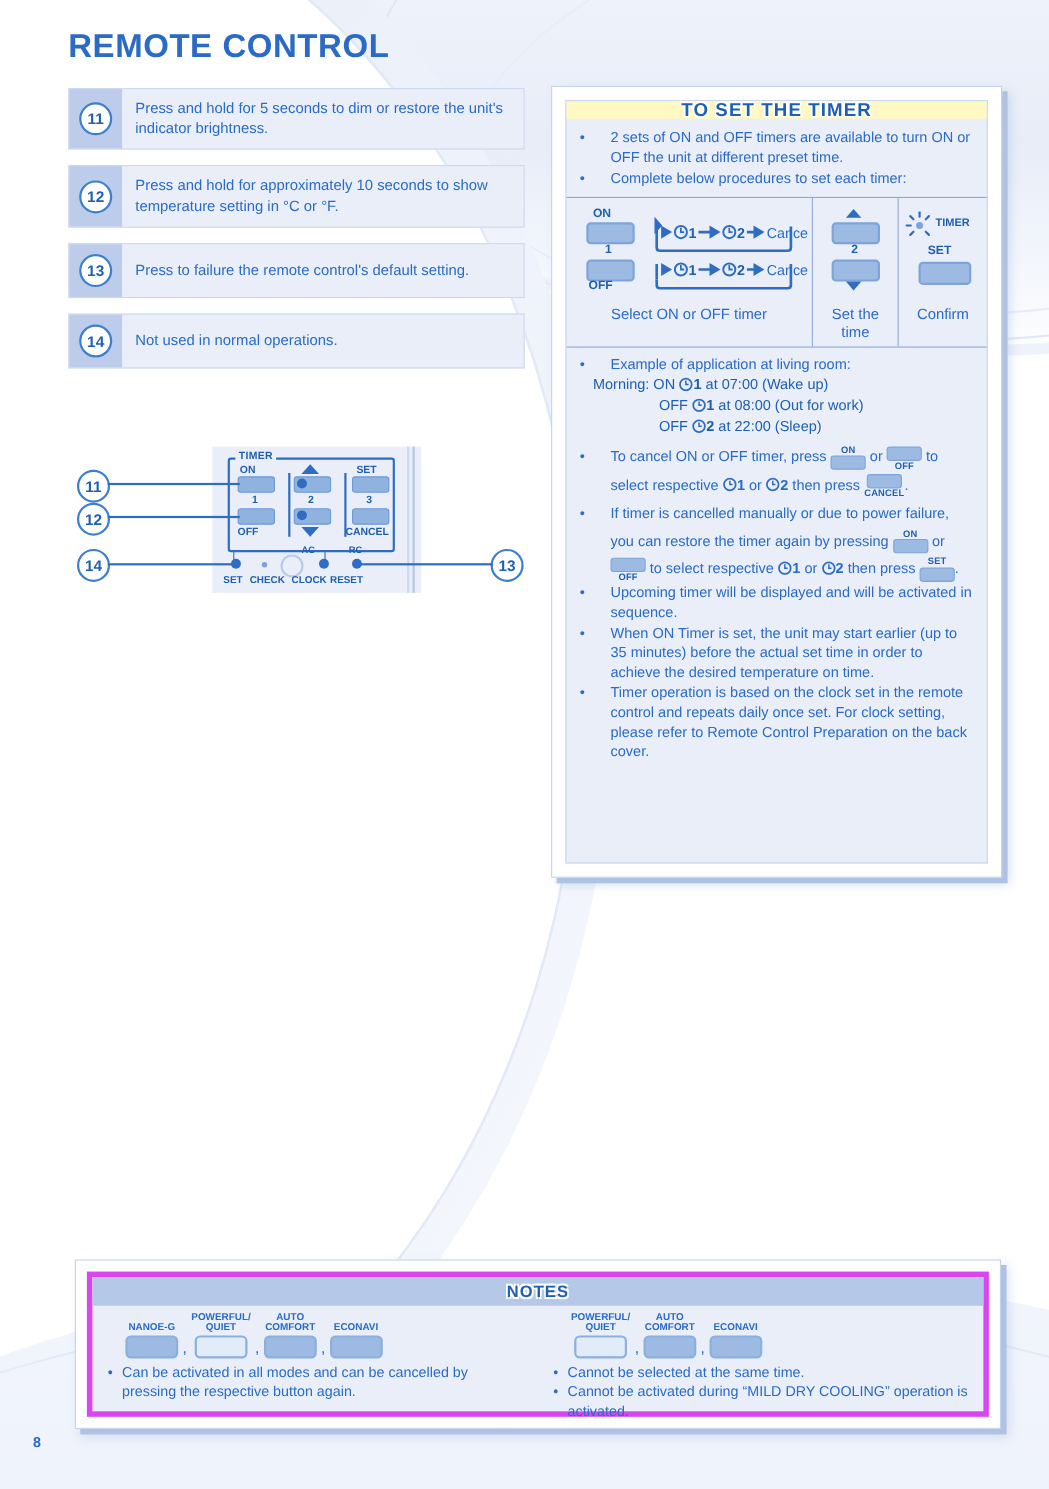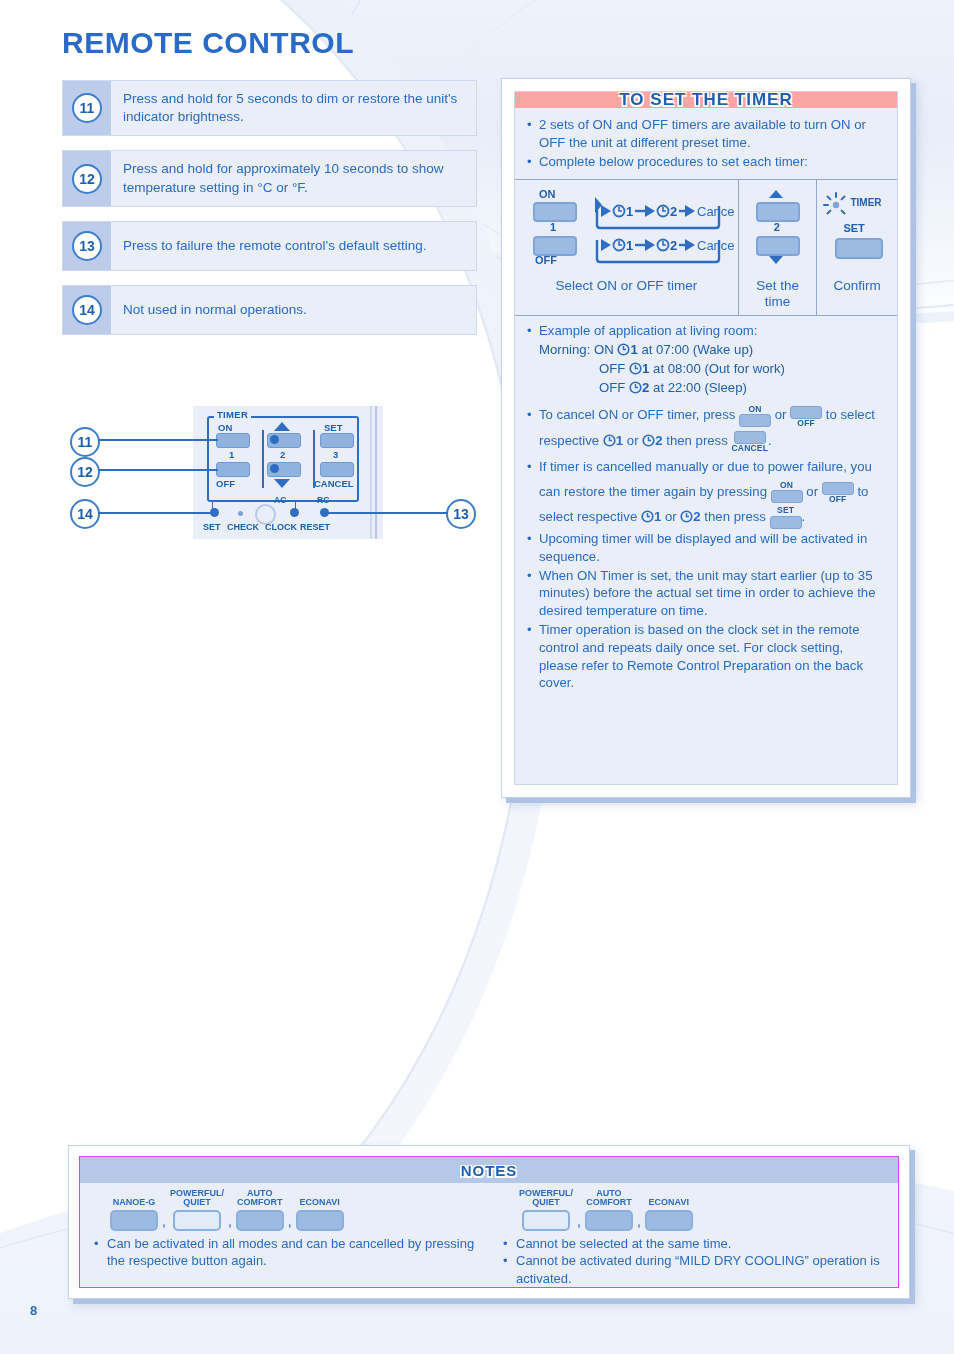--- a/index.html
+++ b/index.html
@@ -139,32 +139,32 @@
   }
 
   
   .timer-panel{
     position:absolute;left:501px;top:78px;width:408px;height:718px;
     background:#ffffff;border:1px solid #c4d2ea;
     box-shadow:5px 5px 0 0 #aec2e4, 6px 6px 10px rgba(120,150,200,.35);
   }
   .tp-inner{position:absolute;left:12px;top:12px;right:12px;bottom:12px;background:#e9eef8;border:1px solid #c8d5ec;}
   .tp-head{
-    height:16px;background:#fca5a5;display:flex;align-items:center;justify-content:center;
+    height:16px;background:#fef9c3;display:flex;align-items:center;justify-content:center;
   }
   .tp-head span{
     font-size:17px;font-weight:bold;color:#1f5fb0;letter-spacing:1px;
     text-shadow:-1.5px -1.5px 0 #fff,1.5px -1.5px 0 #fff,-1.5px 1.5px 0 #fff,1.5px 1.5px 0 #fff;
   }
   .tp-intro{padding:8px 12px 6px 12px;}
   .bullet{
     display:flex;font-size:13.2px;line-height:1.35;color:#2a6bc6;margin-bottom:1px;
   }
   .bullet .bdot{flex:0 0 12px;}
-  .bullet .btxt{flex:1;}
+  .bullet .btxt{flex:1;margin-left:16px;}
 
   
   .proc{
     display:flex;border-top:1.5px solid #8fa9d4;border-bottom:1.5px solid #8fa9d4;
     margin:2px 0 0 0;
   }
   .proc-col{position:relative;padding:6px 0 6px 0;}
   .proc-col + .proc-col{border-left:1.5px solid #8fa9d4;}
   .c1{width:224px;}
   .c2{width:78px;}
@@ -183,21 +183,21 @@
   }
   .ibtn-wrap{display:inline-block;text-align:center;vertical-align:middle;line-height:1;}
   .ibtn-wrap .cap{display:block;font-size:8.5px;font-weight:bold;color:#1f5fb0;letter-spacing:.2px;}
 
   
   .notes-panel{
     position:absolute;left:68px;top:1145px;width:840px;height:152px;
     background:#ffffff;border:1px solid #c4d2ea;
     box-shadow:5px 5px 0 0 #aec2e4, 6px 6px 10px rgba(120,150,200,.3);
   }
-  .np-inner{position:absolute;left:10px;top:10px;right:10px;bottom:10px;background:#e9eef8;border:1px solid #d946ef;}
+  .np-inner{position:absolute;left:10px;top:10px;right:10px;bottom:10px;background:#e9eef8;border:5px solid #d946ef;}
   .np-head{height:26px;background:#b6c8e8;display:flex;align-items:center;justify-content:center;}
   .np-head span{
     font-size:15px;font-weight:bold;color:#1f5fb0;letter-spacing:1px;
     text-shadow:-1.5px -1.5px 0 #fff,1.5px -1.5px 0 #fff,-1.5px 1.5px 0 #fff,1.5px 1.5px 0 #fff;
   }
   .np-cols{display:flex;padding:6px 0 0 0;}
   .np-col{flex:1;padding:0 14px;}
   .np-btnrow{display:flex;align-items:flex-end;gap:2px;margin-bottom:4px;padding-left:16px;}
   .np-btn-item{display:flex;flex-direction:column;align-items:center;}
   .np-btn-item .cap{font-size:9px;font-weight:bold;color:#2a6bc6;line-height:1.05;text-align:center;white-space:pre-line;}

